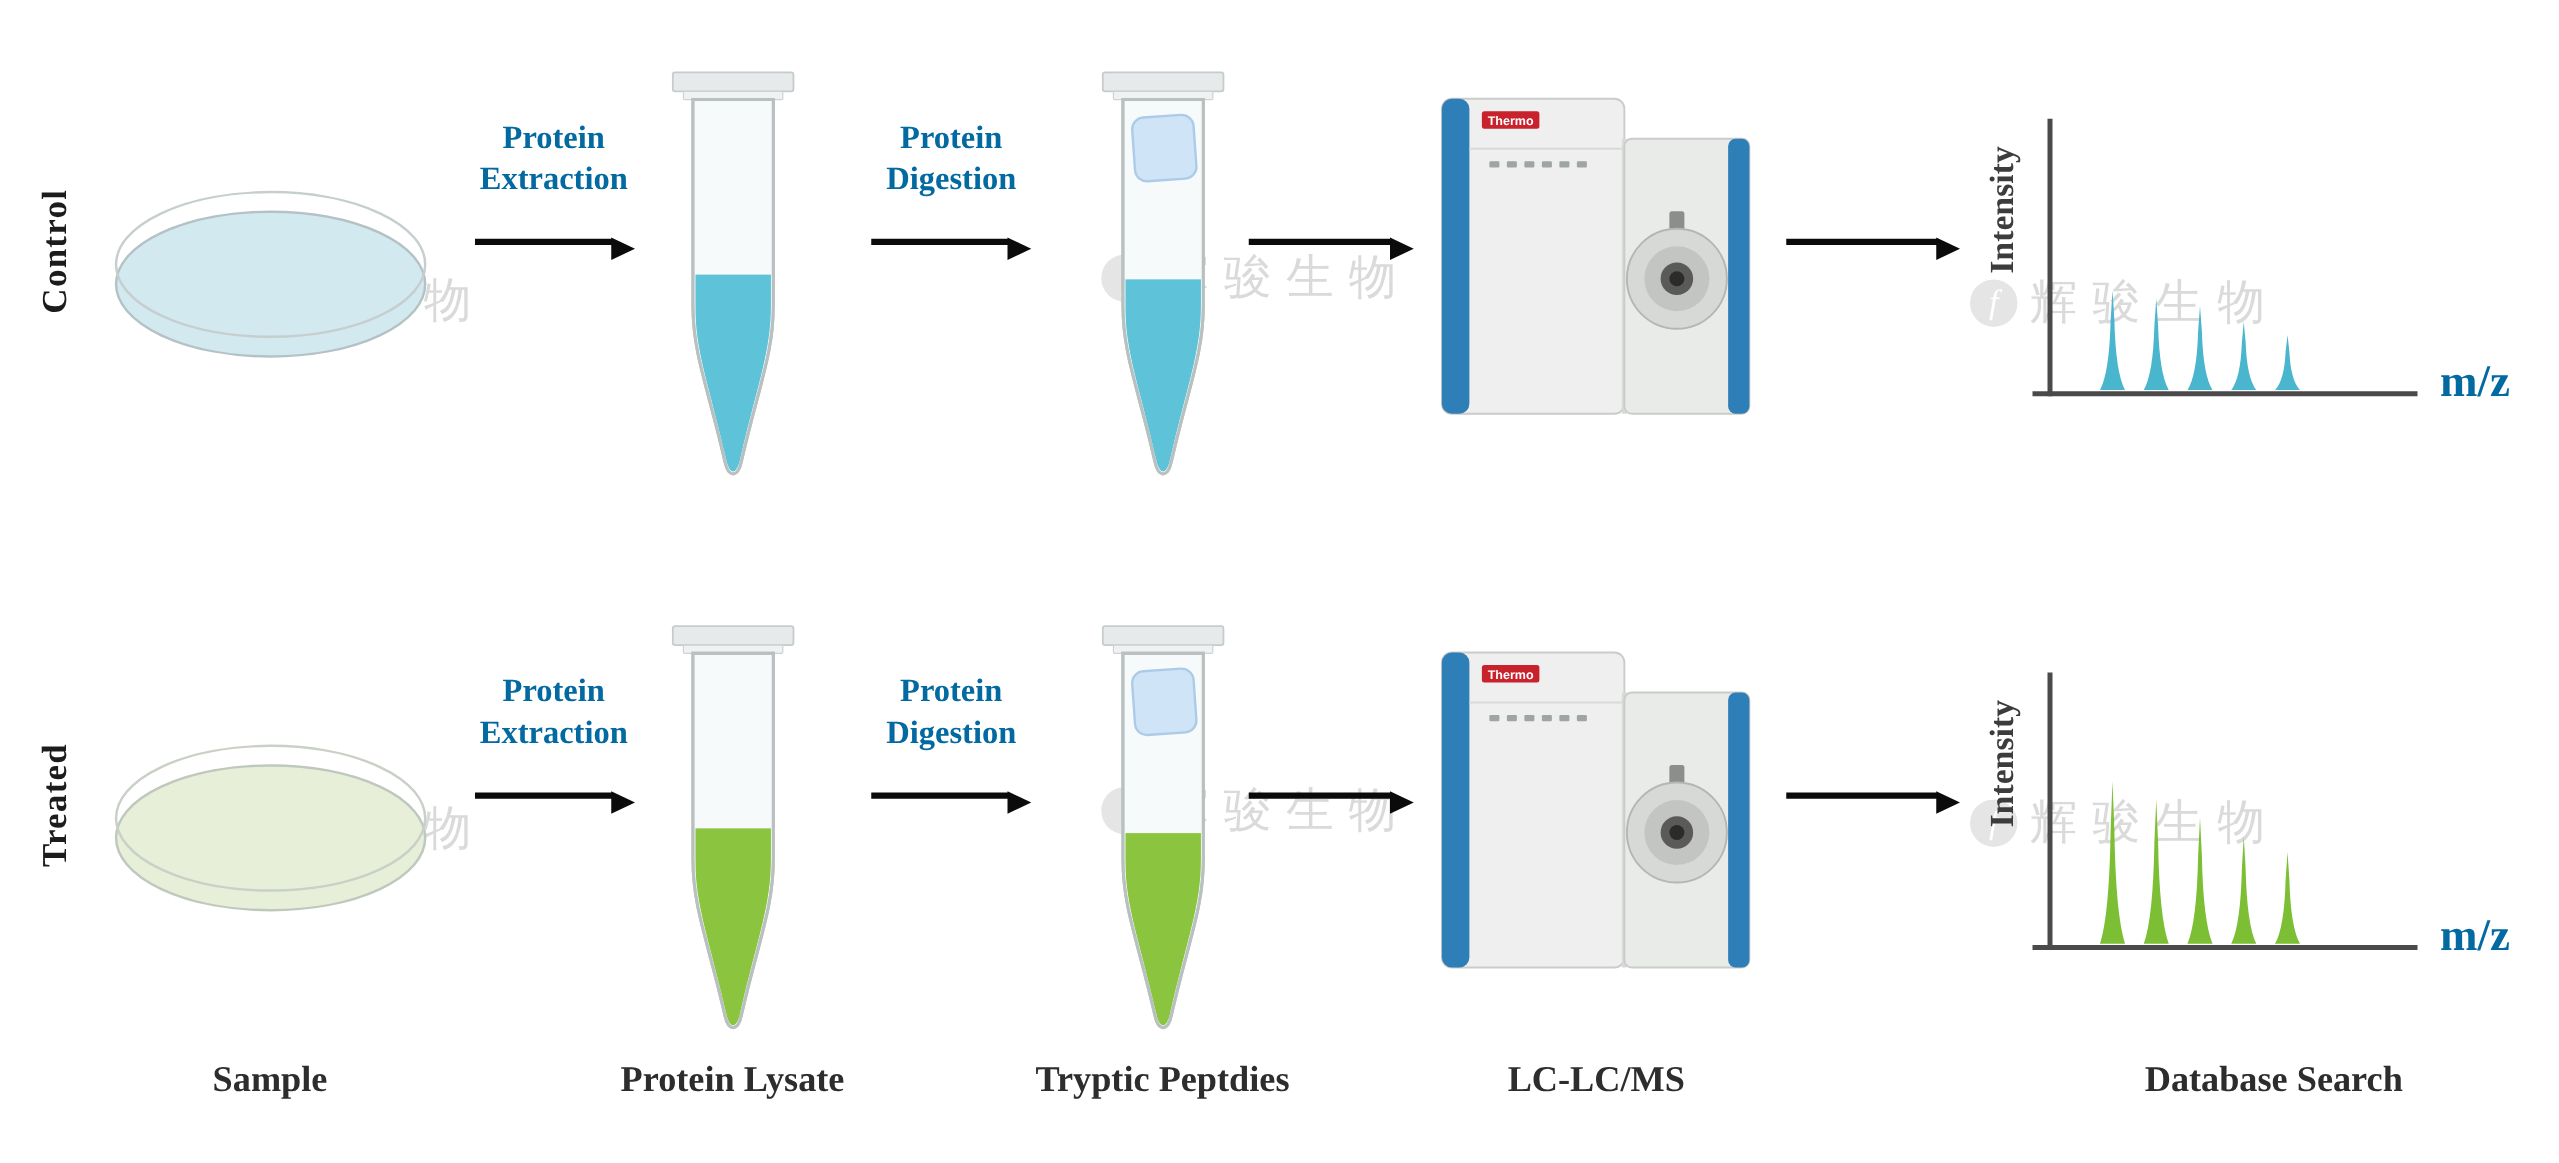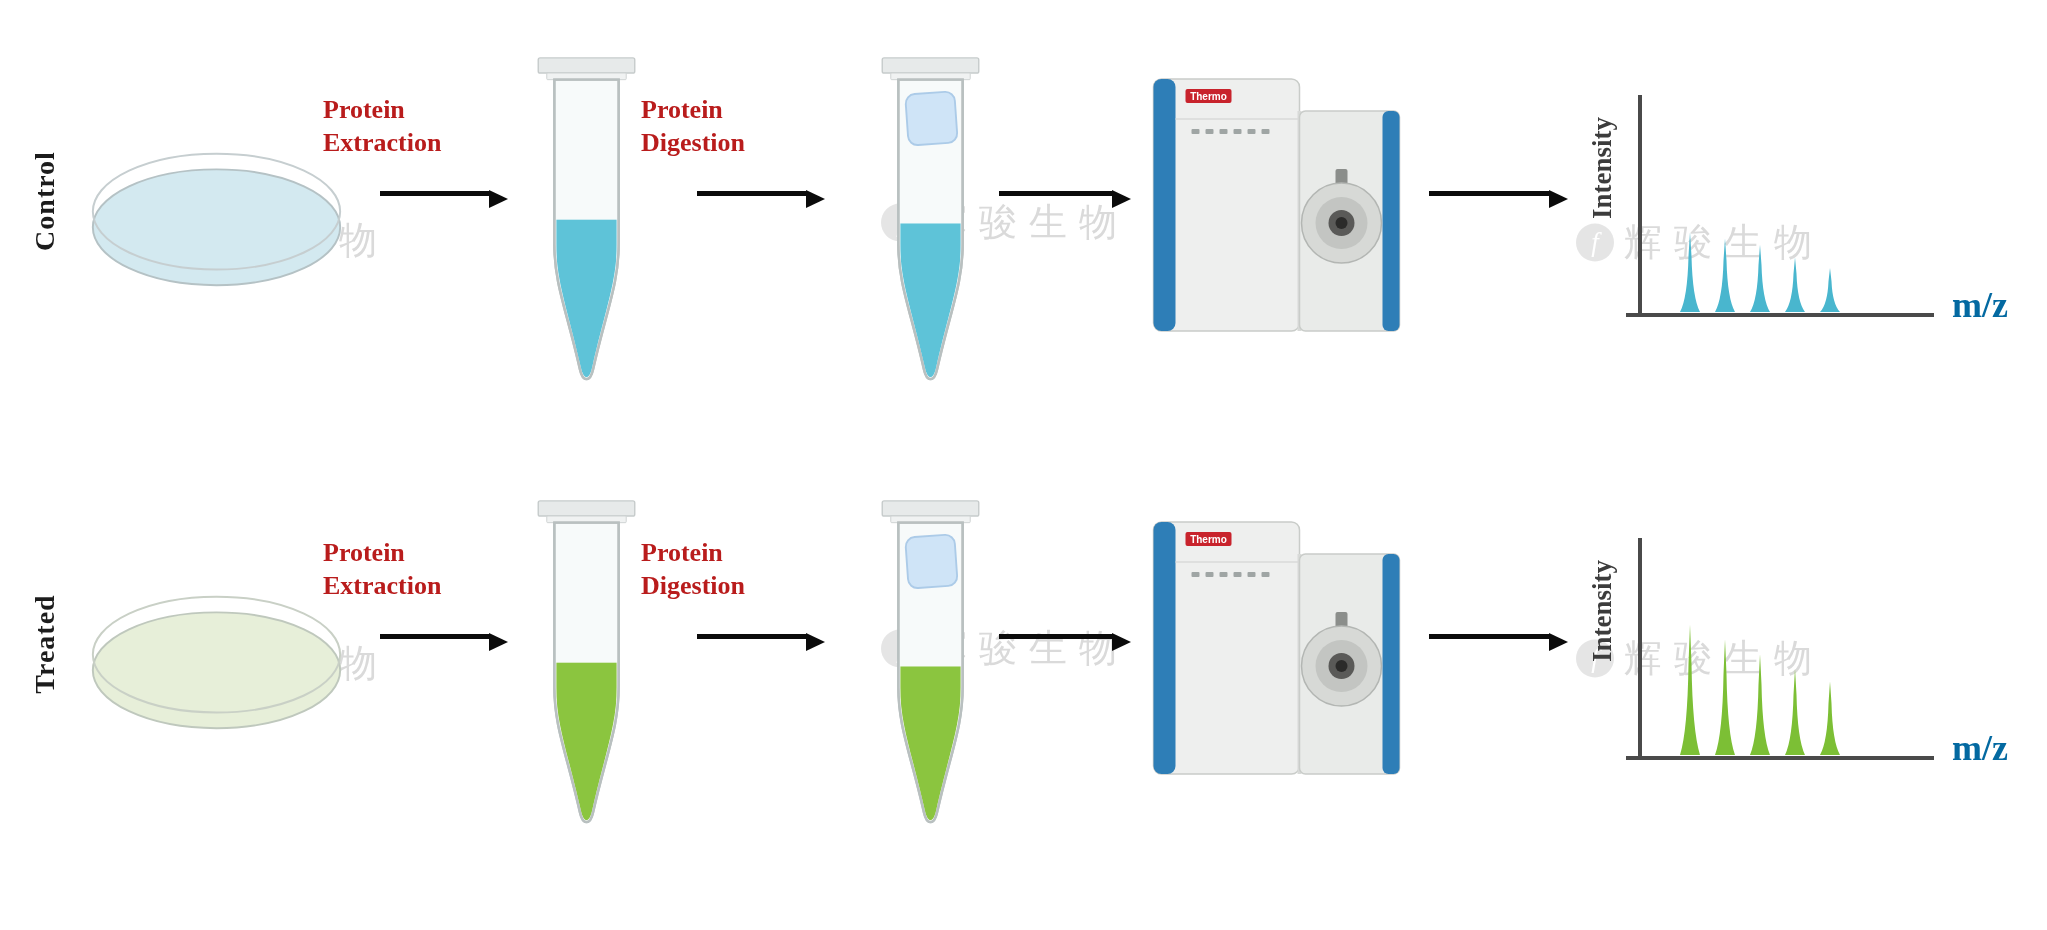--- a/index.html
+++ b/index.html
@@ -2,21 +2,21 @@
 <html><head>
 <meta charset="utf-8">
 <style>
   html,body{margin:0;padding:0;background:#fff;}
   .stage{position:relative;width:2047px;height:930px;background:#ffffff;overflow:hidden;
          font-family:"Liberation Serif",serif;}
   .abs{position:absolute;}
   .row{position:absolute;left:0;width:2047px;height:443px;}
   .rot{transform:translate(-50%,-50%) rotate(-90deg);white-space:nowrap;}
   .row-label{font-weight:bold;font-size:28px;color:#1c1c1c;letter-spacing:1px;}
-  .step-label{width:240px;font-weight:bold;font-size:26px;line-height:1.28;color:#b91c1c;}
+  .step-label{width:240px;text-align:center;font-weight:bold;font-size:26px;line-height:1.28;color:#0369a1;}
   .arrow{height:0;border-top:5px solid #0b0b0b;}
   .arrow::after{content:"";position:absolute;right:-18px;top:-6.5px;width:0;height:0;
     border-left:19px solid #0b0b0b;border-top:9px solid transparent;border-bottom:9px solid transparent;}
   .axis-label{font-weight:bold;font-size:27px;color:#3c3c3c;}
   .mz-label{font-weight:bold;font-size:36px;color:#0369a1;}
   .col-label{position:absolute;font-weight:bold;font-size:29px;color:#2d2d2d;
     transform:translateX(-50%);white-space:nowrap;}
   .watermark{display:flex;align-items:center;gap:10px;opacity:.38;transform:translate(-50%,-50%);}
   .wm-logo{width:38px;height:38px;border-radius:50%;background:#bcbcbc;color:#fff;
     font-size:27px;font-style:italic;display:flex;align-items:center;justify-content:center;}
@@ -217,14 +217,21 @@
 
     <div class="abs rot axis-label" style="left:1602px;top:168px">Intensity</div>
     <svg class="abs" style="left:1600px;top:91px" width="340" height="240" viewBox="0 0 340 240">
       <line x1="40" y1="4" x2="40" y2="226" stroke="#4a4a4a" stroke-width="4"></line>
       <line x1="26" y1="224" x2="334" y2="224" stroke="#4a4a4a" stroke-width="4"></line>
     <path d="M 80 221 Q 87.5 197.564 88.5 129.86 L 90 90.80000000000001 L 91.5 129.86 Q 92.5 197.564 100 221 Z M 115 221 Q 122.5 200.21 123.5 140.14999999999998 L 125 105.49999999999999 L 126.5 140.14999999999998 Q 127.5 200.21 135 221 Z M 150 221 Q 157.5 202.856 158.5 150.44 L 160 120.2 L 161.5 150.44 Q 162.5 202.856 170 221 Z M 185 221 Q 192.5 205.502 193.5 160.73000000000002 L 195 134.9 L 196.5 160.73000000000002 Q 197.5 205.502 205 221 Z M 220 221 Q 227.5 207.77 228.5 169.55 L 230 147.5 L 231.5 169.55 Q 232.5 207.77 240 221 Z " fill="#7cbf35"></path>
       </svg>
     <div class="abs mz-label" style="left:1952px;top:284px">m/z</div>
   </div>
 
+  <div class="abs" style="left:0;top:848px;width:2047px;height:50px">
+    <div class="col-label" style="left:216px">Sample</div>
+    <div class="col-label" style="left:586px">Protein Lysate</div>
+    <div class="col-label" style="left:930px">Tryptic Peptdies</div>
+    <div class="col-label" style="left:1277px">LC-LC/MS</div>
+    <div class="col-label" style="left:1819px">Database Search</div>
+  </div>
 
 </div>
 
 </body></html>

